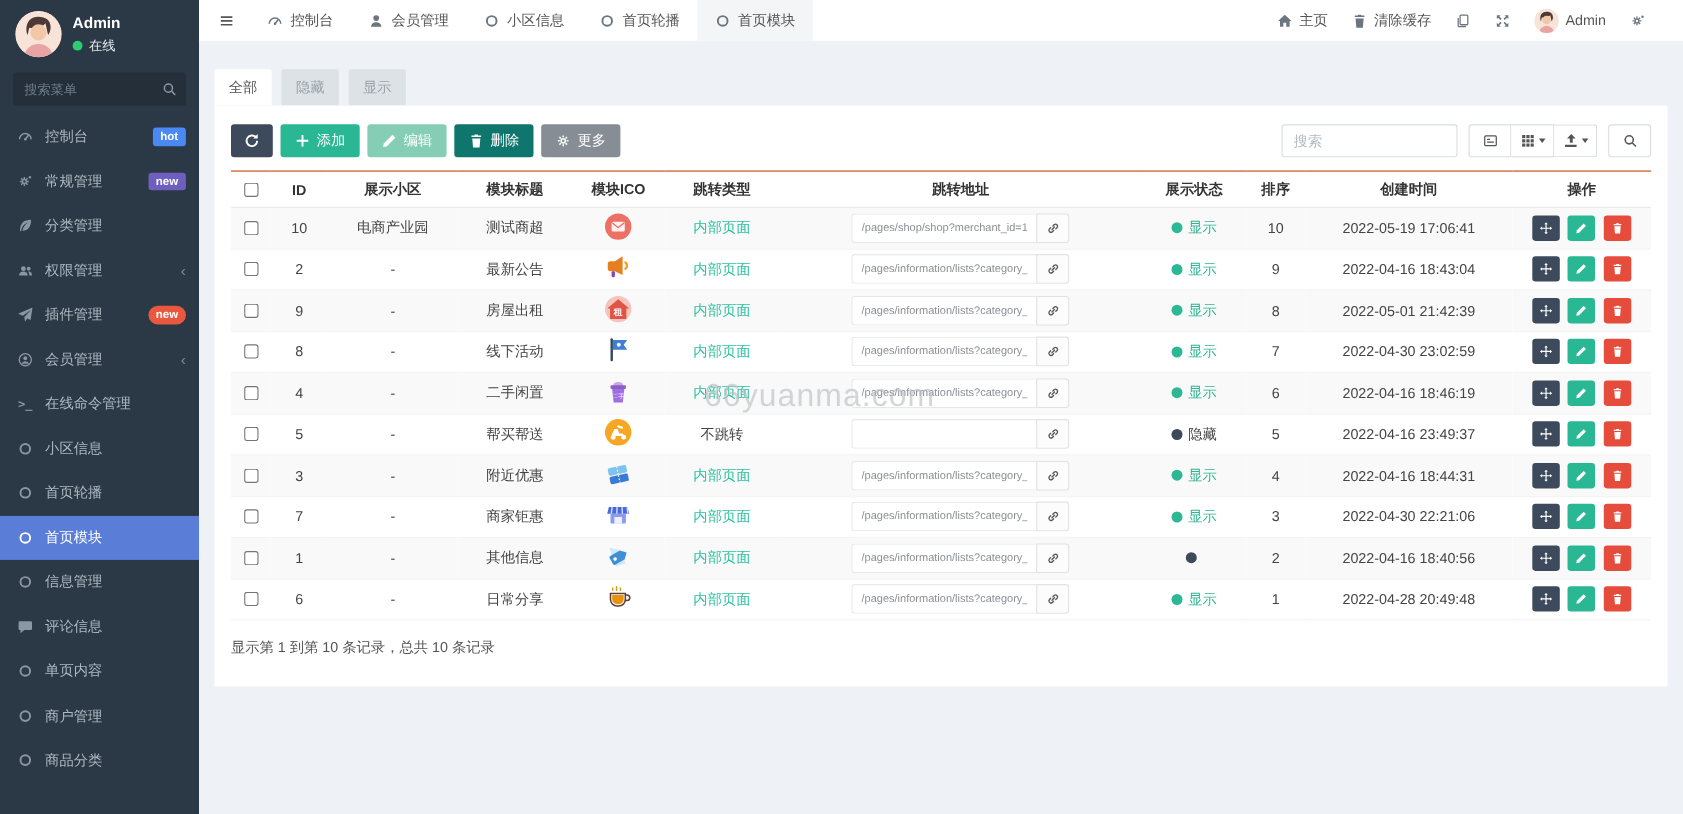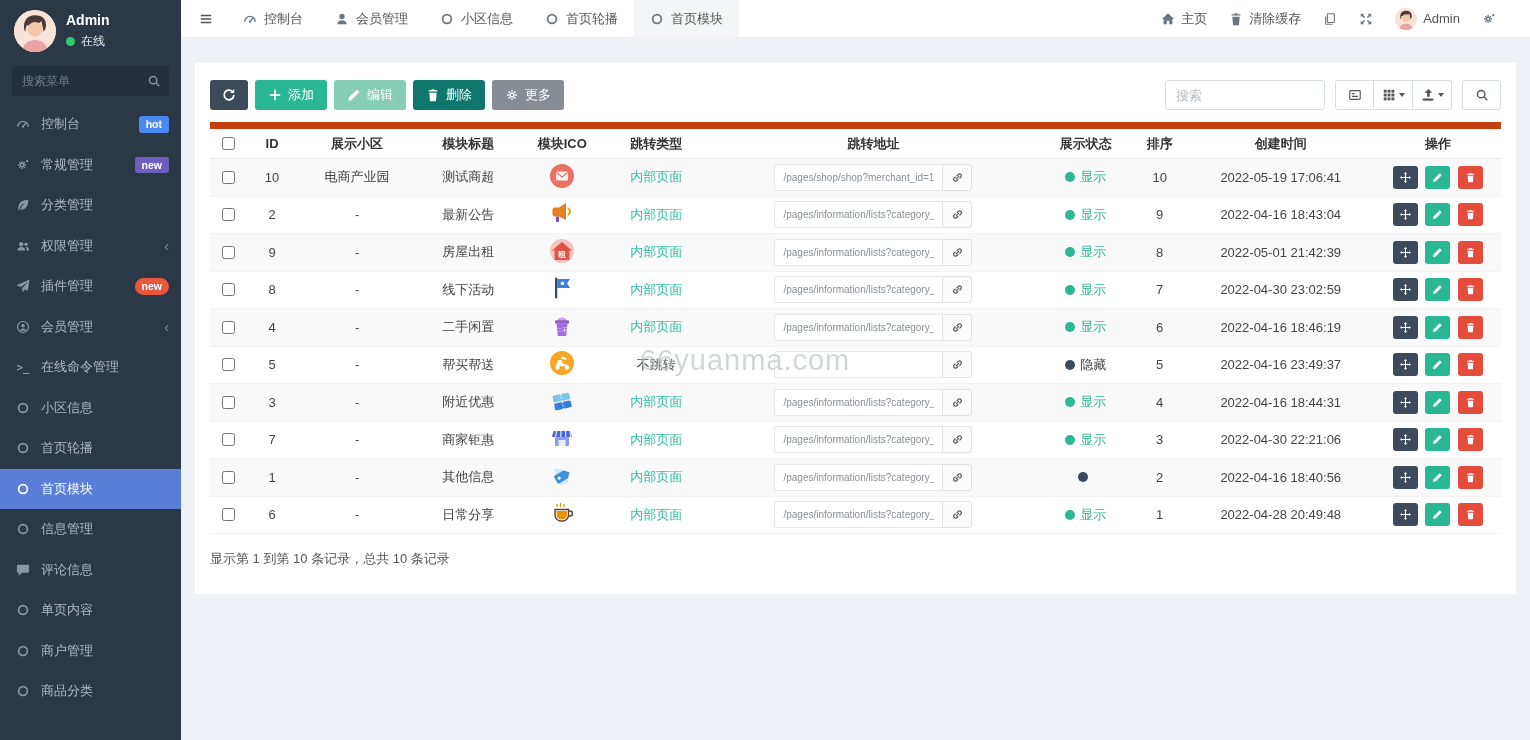--- a/index.html
+++ b/index.html
@@ -69,21 +69,21 @@
   .search-input::placeholder { color:#b4bac0; }
   .tb-group { display:flex; margin-right:10px; }
   .tb-btn { width:39px; height:30px; background:#fff; border:1px solid #d9dde1; display:flex; align-items:center; justify-content:center; gap:3px; color:#555; cursor:pointer; }
   .tb-group .tb-btn:first-child { border-radius:3px 0 0 3px; }
   .tb-group .tb-btn:last-child { border-radius:0 3px 3px 0; }
   .tb-group .tb-btn + .tb-btn { border-left:none; }
   .tb-btn.single { border-radius:3px; }
   .caret { width:0; height:0; border-left:3.5px solid transparent; border-right:3.5px solid transparent; border-top:4px solid #555; }
 
   table { width:100%; border-collapse:collapse; margin-top:12px; table-layout:fixed; }
-  thead th { height:33px; font-size:13px; color:#333; font-weight:bold; text-align:center; border-top:7px solid #c2410c; border-bottom:1px solid #e8e8e8; }
+  thead th { height:33px; font-size:13px; color:#333; font-weight:bold; text-align:center; border-top:1px solid #c2410c; border-bottom:1px solid #e8e8e8; }
   tbody td { height:37.5px; font-size:13px; color:#444; text-align:center; border-bottom:1px solid #f3f3f3; padding:0; overflow:hidden; white-space:nowrap; }
   tbody tr:nth-child(odd) { background:#f9f9f9; }
   .jt-link { color:#2bc0a1; }
   .jt-plain { color:#444; }
   .url-group { display:inline-flex; align-items:center; vertical-align:middle; }
   .url-input { width:168px; height:27px; border:1px solid #e7e7e7; border-right:none; border-radius:3px 0 0 3px; font-size:10px; color:#8a8f94; padding:0 8px; background:#fff; outline:none; text-align:left; font-family:inherit; }
   .link-btn { width:30px; height:27px; border:1px solid #e2e2e2; border-radius:0 3px 3px 0; background:#fcfcfc; display:flex; align-items:center; justify-content:center; color:#555; cursor:pointer; }
   .status { display:inline-flex; align-items:center; gap:5px; }
   .st-dot { width:10px; height:10px; border-radius:50%; display:inline-block; }
   .status.show .st-dot { background:#2cb795; }
@@ -392,20 +392,31 @@
                   <path d="M7 3.4v2M7 10.6v2M2.4 8h2M9.6 8h2M3.7 4.7l1.4 1.4M8.9 9.9l1.4 1.4M10.3 4.7L8.9 6.1M5.1 9.9l-1.4 1.4"></path>
                 </g>
                 <circle cx="12.8" cy="3.6" r="1.3" fill="currentColor"></circle>
               </svg>
             </span>
         </span>
       </div>
     </header>
 
     <div class="content">
+      <div class="filter-tabs" id="filter-tabs">
+          <div class="ftab active">
+            <span>全部</span>
+          </div>
+          <div class="ftab">
+            <span>隐藏</span>
+          </div>
+          <div class="ftab">
+            <span>显示</span>
+          </div>
+        </div>
       <div class="panel">
         <div class="toolbar">
           <button class="btn btn-refresh">
             <span class="icn">
                 <svg viewBox="0 0 16 16">
                   <g fill="none" stroke="currentColor" stroke-width="2">
                     <path d="M13.5 8a5.5 5.5 0 1 1-1.6-3.9"></path>
                   </g>
                   <path fill="currentColor" d="M14 1v4.6H9.4z"></path>
                 </svg>

